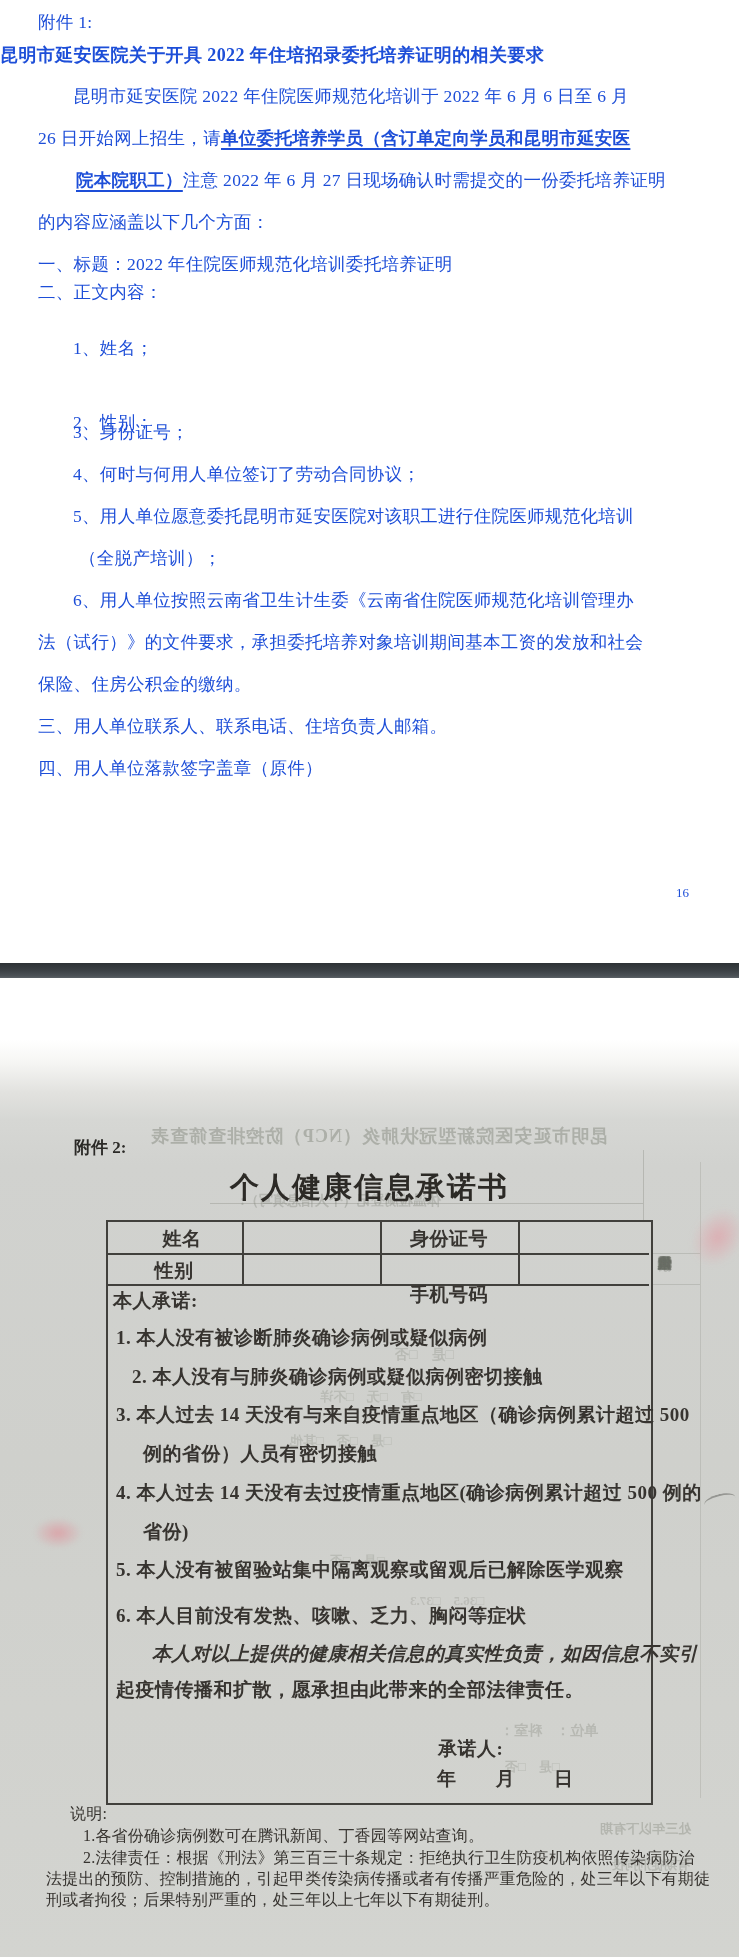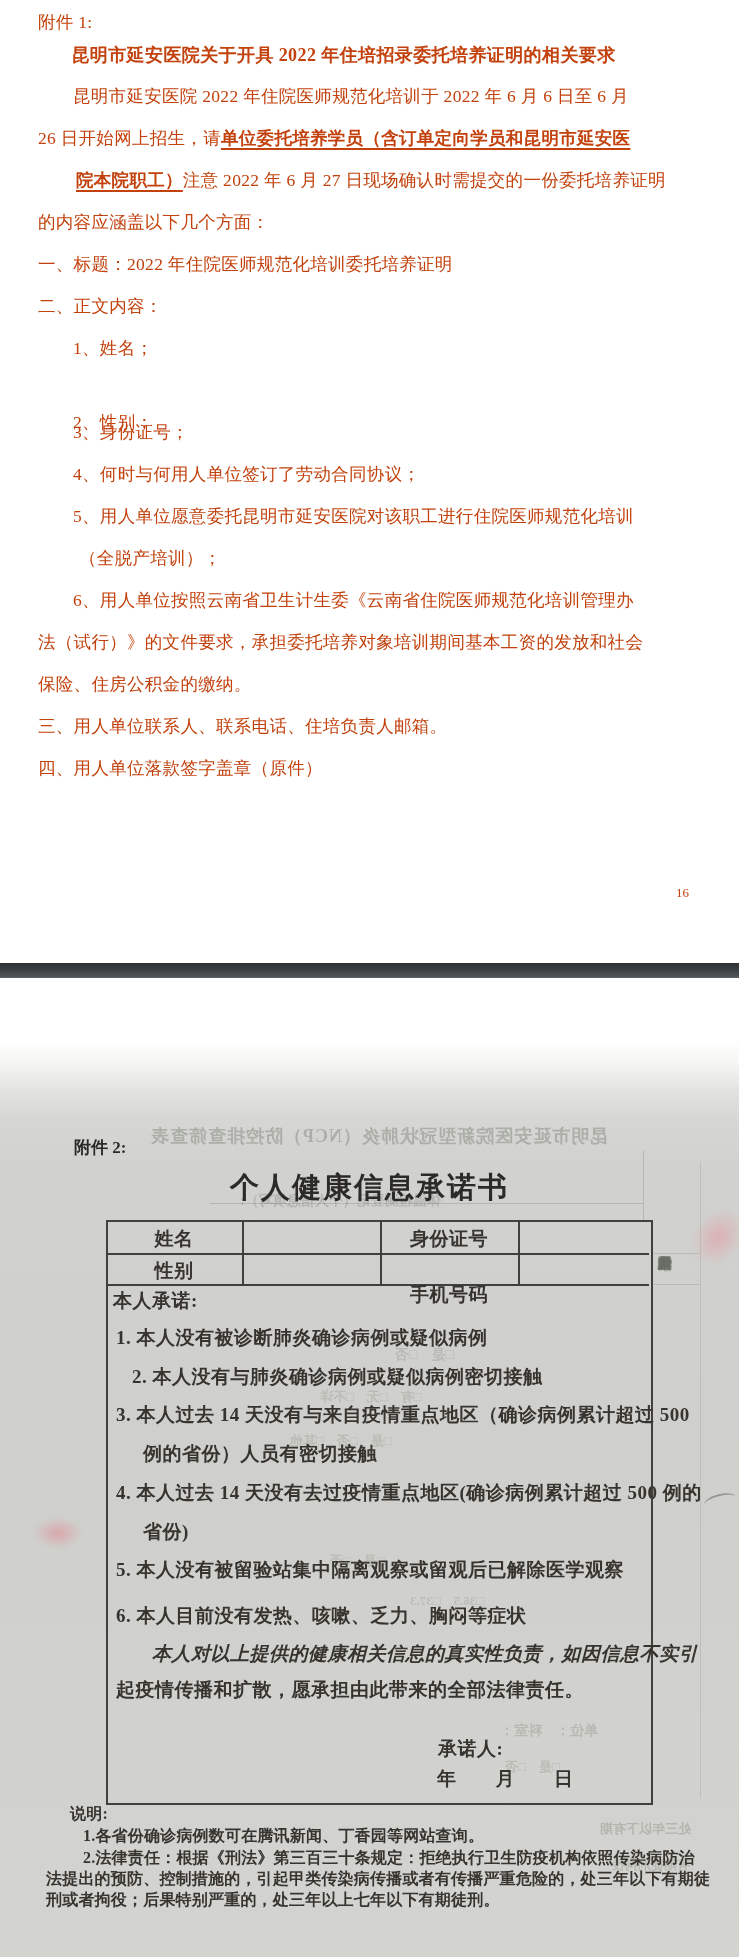--- a/index.html
+++ b/index.html
@@ -1,34 +1,34 @@
 <!DOCTYPE html>
 <html><head>
 <meta charset="utf-8">
 <style>
   html,body{margin:0;padding:0;}
   body{width:739px;height:1957px;background:#ffffff;font-family:"Liberation Serif","DejaVu Serif",serif;}
   #stage{position:absolute;left:0;top:0;width:739px;height:1957px;overflow:hidden;}
 
   
-  .p1{position:absolute;white-space:nowrap;color:#c2410c;font-size:17.5px;line-height:22px;letter-spacing:.3px;}
-  .p1-title{font-weight:bold;font-size:18px;left:0;width:605px;text-align:center;letter-spacing:.4px;padding-left:41px;}
+  .p1{position:absolute;white-space:nowrap;color:#1d4ed8;font-size:17.5px;line-height:22px;letter-spacing:.3px;}
+  .p1-title{font-weight:bold;font-size:18px;left:0;width:605px;letter-spacing:.4px;}
   .bu{font-weight:bold;text-decoration:underline;text-decoration-thickness:1.5px;text-underline-offset:4px;}
   .pageno{font-size:13px;letter-spacing:0;}
 
   
   .sep{position:absolute;left:0;top:963px;width:739px;height:15px;
        background:linear-gradient(180deg,#2d3235 0%,#3a3f43 45%,#4b5156 85%,#5a6065 100%);}
 
   
   .scan{position:absolute;left:0;top:1040px;width:739px;height:917px;
         background:linear-gradient(180deg,#ffffff 0px,#f6f6f4 22px,#e2e2df 52px,#d6d7d4 80px,#d1d2cf 125px,#cfd0cc 420px,#d3d4d0 100%);}
   .s{position:absolute;white-space:nowrap;color:#373430;}
   .sn{font-size:19px;font-weight:600;letter-spacing:.5px;}
-  .sm{font-size:16px;font-weight:700;letter-spacing:.2px;}
+  .sm{font-size:16px;font-weight:400;letter-spacing:.2px;}
   .att2{font-size:17px;font-weight:600;color:#2b2a27;}
   .ftitle{left:0;width:739px;text-align:center;font-size:29px;font-weight:bold;letter-spacing:2px;color:#2c2a26;}
 
   
   .ln{position:absolute;background:#41403c;}
   .box{position:absolute;border:2px solid #41403c;background:transparent;}
 
   
   .g{position:absolute;white-space:nowrap;transform:scaleX(-1);color:rgba(108,112,101,.38);
      filter:blur(.5px);font-weight:700;}
@@ -51,21 +51,21 @@
   <div>
     <div class="p1" style="left:38px;top:11px;">附件 1:</div>
     <div class="p1 p1-title" style="top:44px;">昆明市延安医院关于开具 2022 年住培招录委托培养证明的相关要求</div>
 
     <div class="p1" style="left:73px;top:85px;">昆明市延安医院 2022 年住院医师规范化培训于 2022 年 6 月 6 日至 6 月</div>
     <div class="p1" style="left:38px;top:127px;"><span>26 日开始网上招生，请</span><span class="bu">单位委托培养学员（含订单定向学员和昆明市延安医</span></div>
     <div class="p1" style="left:38px;top:169px;padding-left:38px;"><span class="bu">院本院职工）</span><span>注意 2022 年 6 月 27 日现场确认时需提交的一份委托培养证明</span></div>
     <div class="p1" style="left:38px;top:211px;">的内容应涵盖以下几个方面：</div>
 
     <div class="p1" style="left:38px;top:253px;">一、标题：2022 年住院医师规范化培训委托培养证明</div>
-    <div class="p1" style="left:38px;top:295px;">二、正文内容：</div>
+    <div class="p1" style="left:38px;top:281px;">二、正文内容：</div>
     <div class="p1" style="left:73px;top:337px;">1、姓名；</div>
     <div class="p1" style="left:73px;top:379px;margin-top:32px;">2、性别；</div>
     <div class="p1" style="left:73px;top:421px;">3、身份证号；</div>
     <div class="p1" style="left:73px;top:463px;">4、何时与何用人单位签订了劳动合同协议；</div>
     <div class="p1" style="left:73px;top:505px;">5、用人单位愿意委托昆明市延安医院对该职工进行住院医师规范化培训</div>
     <div class="p1" style="left:38px;top:547px;margin-left:41px;">（全脱产培训）；</div>
     <div class="p1" style="left:73px;top:589px;">6、用人单位按照云南省卫生计生委《云南省住院医师规范化培训管理办</div>
     <div class="p1" style="left:38px;top:631px;">法（试行）》的文件要求，承担委托培养对象培训期间基本工资的发放和社会</div>
     <div class="p1" style="left:38px;top:673px;">保险、住房公积金的缴纳。</div>
     <div class="p1" style="left:38px;top:715px;">三、用人单位联系人、联系电话、住培负责人邮箱。</div>
@@ -106,21 +106,21 @@
     <div class="s att2" style="left:74px;top:1136px;">附件 2:</div>
     <div class="s ftitle" style="top:1168px;">个人健康信息承诺书</div>
 
     <div class="box" style="left:106px;top:1220px;width:543px;height:581px;"></div>
     <div class="ln" style="left:106px;top:1253px;width:543px;height:2px;"></div>
     <div class="ln" style="left:106px;top:1284px;width:543px;height:2px;"></div>
     <div class="ln" style="left:242px;top:1220px;width:2px;height:66px;"></div>
     <div class="ln" style="left:380px;top:1220px;width:2px;height:66px;"></div>
     <div class="ln" style="left:518px;top:1220px;width:2px;height:66px;"></div>
 
-    <div class="s sn" style="left:106px;top:1226px;width:136px;text-align:center;">姓名</div>
+    <div class="s sn" style="left:106px;top:1226px;width:136px;text-align:center;padding-left:8px;">姓名</div>
     <div class="s sn" style="left:244px;top:1226px;width:136px;text-align:center;"></div>
     <div class="s sn" style="left:380px;top:1226px;width:138px;text-align:center;">身份证号</div>
     <div class="s sn" style="left:520px;top:1226px;width:129px;text-align:center;"></div>
     <div class="s sn" style="left:106px;top:1258px;width:136px;text-align:center;">性别</div>
     <div class="s sn" style="left:244px;top:1258px;width:136px;text-align:center;"></div>
     <div class="s sn" style="left:380px;top:1258px;width:138px;text-align:center;margin-top:24px;">手机号码</div>
     <div class="s sn" style="left:520px;top:1258px;width:129px;text-align:center;"></div>
 
     <div class="s sn" style="left:113px;top:1288px;">本人承诺:</div>
     <div class="s sn" style="left:116px;top:1325px;">1. 本人没有被诊断肺炎确诊病例或疑似病例</div>

